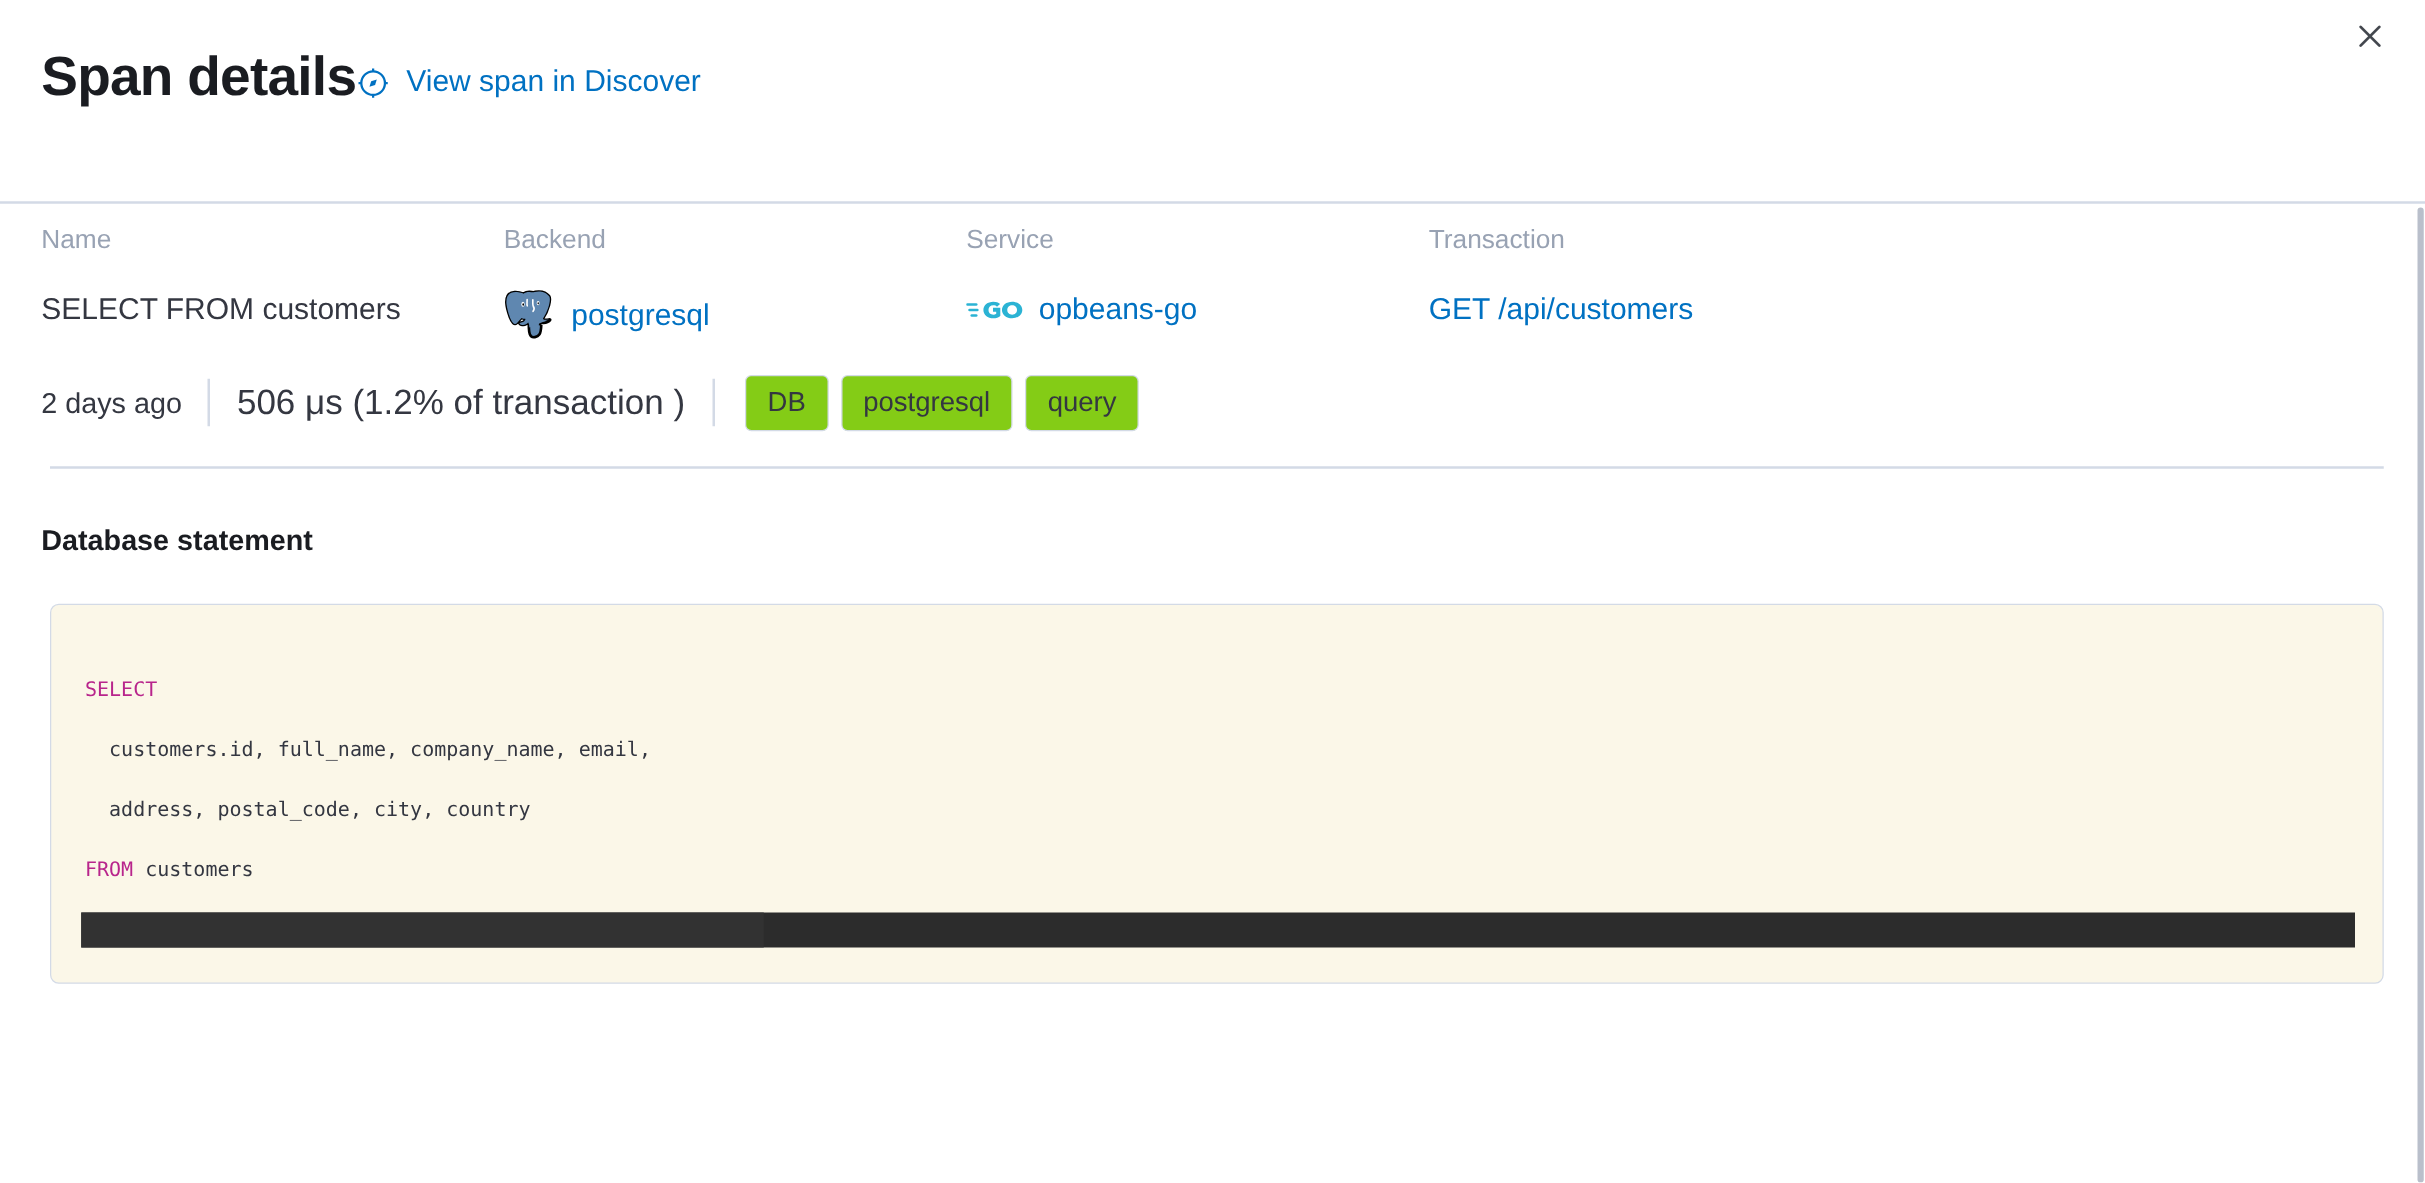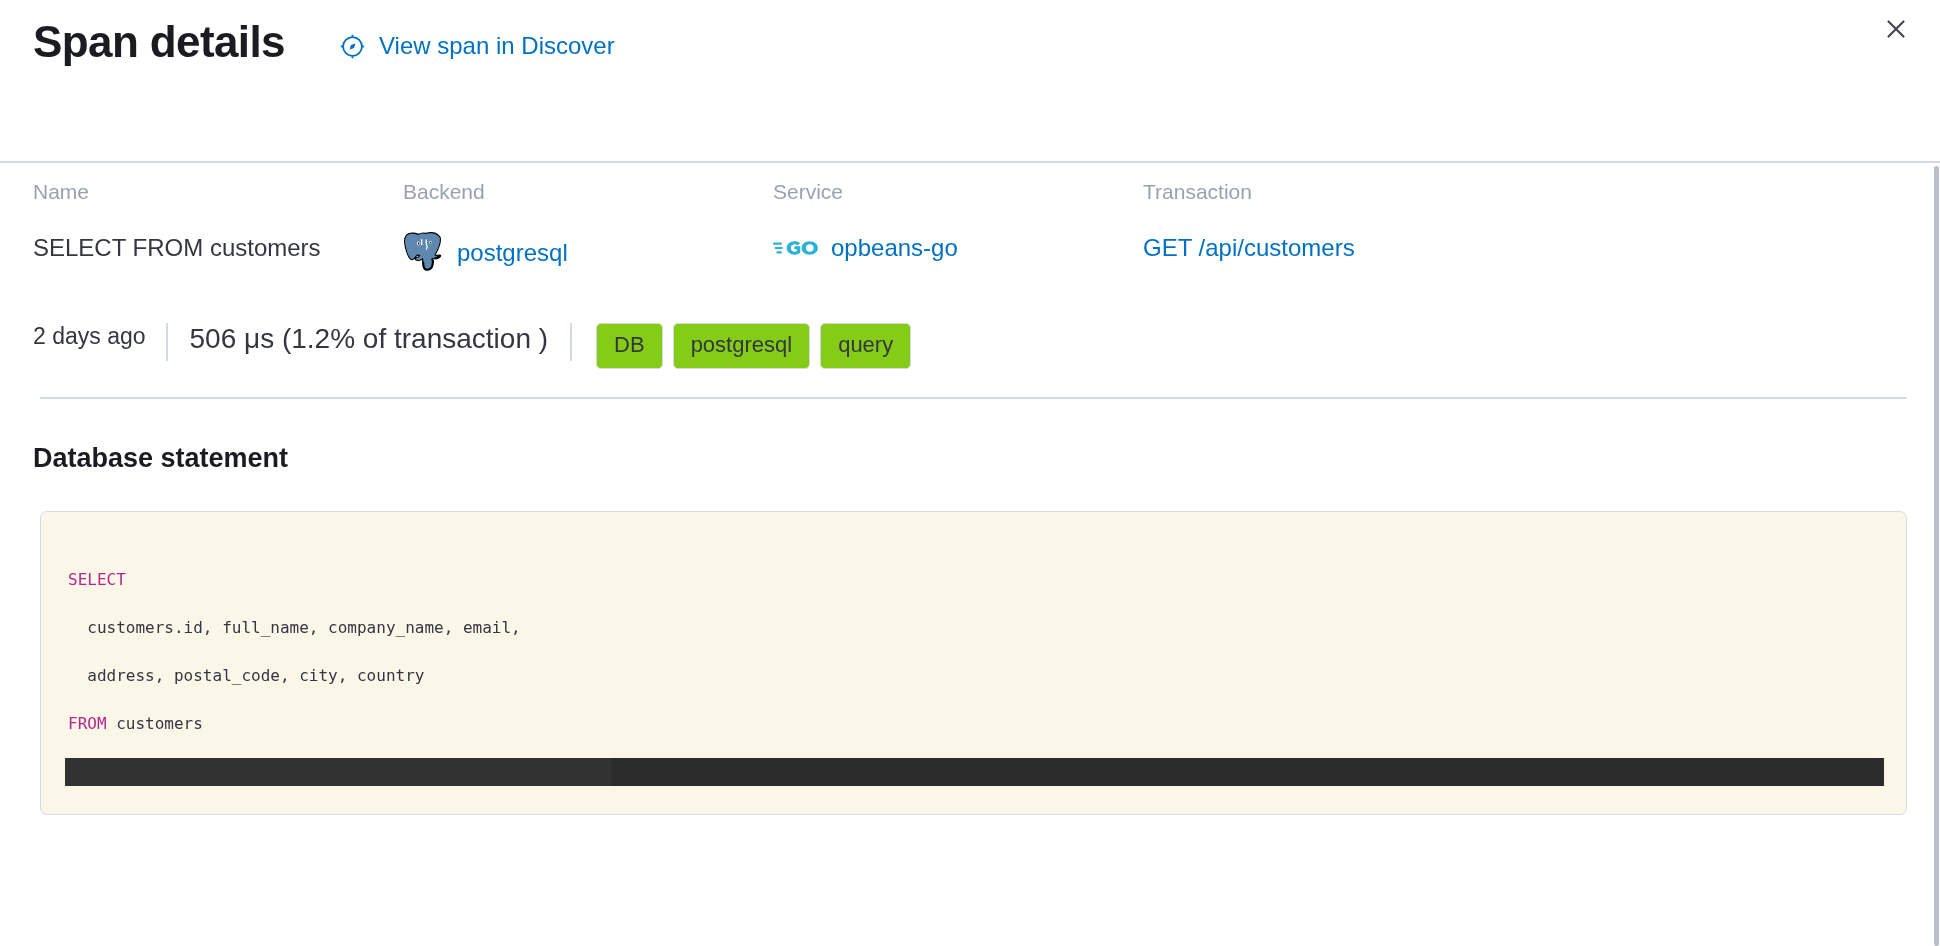--- a/index.html
+++ b/index.html
@@ -22,24 +22,23 @@
   
   .header {
     position: relative;
     height: 163px;
     border-bottom: 2px solid #D3DAE6;
   }
 
   .header-inner {
     position: absolute;
     left: 33px;
-    top: 16px;
-    display: flex;
-    align-items: center;
-    gap: 54px;
+    top: 36px;
+    display: flex;
+    align-items: center;
   }
 
   .page-title {
     font-size: 44px;
     font-weight: bold;
     color: #1a1c21;
     letter-spacing: -0.6px;
     line-height: 1.2;
   }
 
@@ -99,22 +98,23 @@
     white-space: nowrap;
   }
   .meta-value.link { color: #0071c2; cursor: pointer; }
 
   .pg-icon, .go-icon { width: 42px; height: 42px; flex: 0 0 auto; display: block; }
   .go-icon { width: 46px; height: 28px; }
 
   
   .timing-row {
     display: flex;
+    align-items: center;
     padding: 0 33px;
-    margin-top: 50px;
+    margin-top: 26px;
     height: 46px;
   }
 
   .timestamp {
     font-size: 23px;
     color: #343741;
     padding-right: 20px;
   }
 
   .vdiv {
@@ -149,21 +149,21 @@
   }
 
   .section-divider {
     height: 2px;
     background: #D3DAE6;
     margin: 28px 33px 0 40px;
   }
 
   
   .section-title {
-    font-size: 27px;
+    font-size: 23px;
     font-weight: bold;
     color: #1a1c21;
     margin: 44px 0 0 33px;
   }
 
   .code-block {
     position: relative;
     margin: 37px 33px 0 40px;
     background: #FBF7E8;
     border: 1px solid #D3DAE6;

